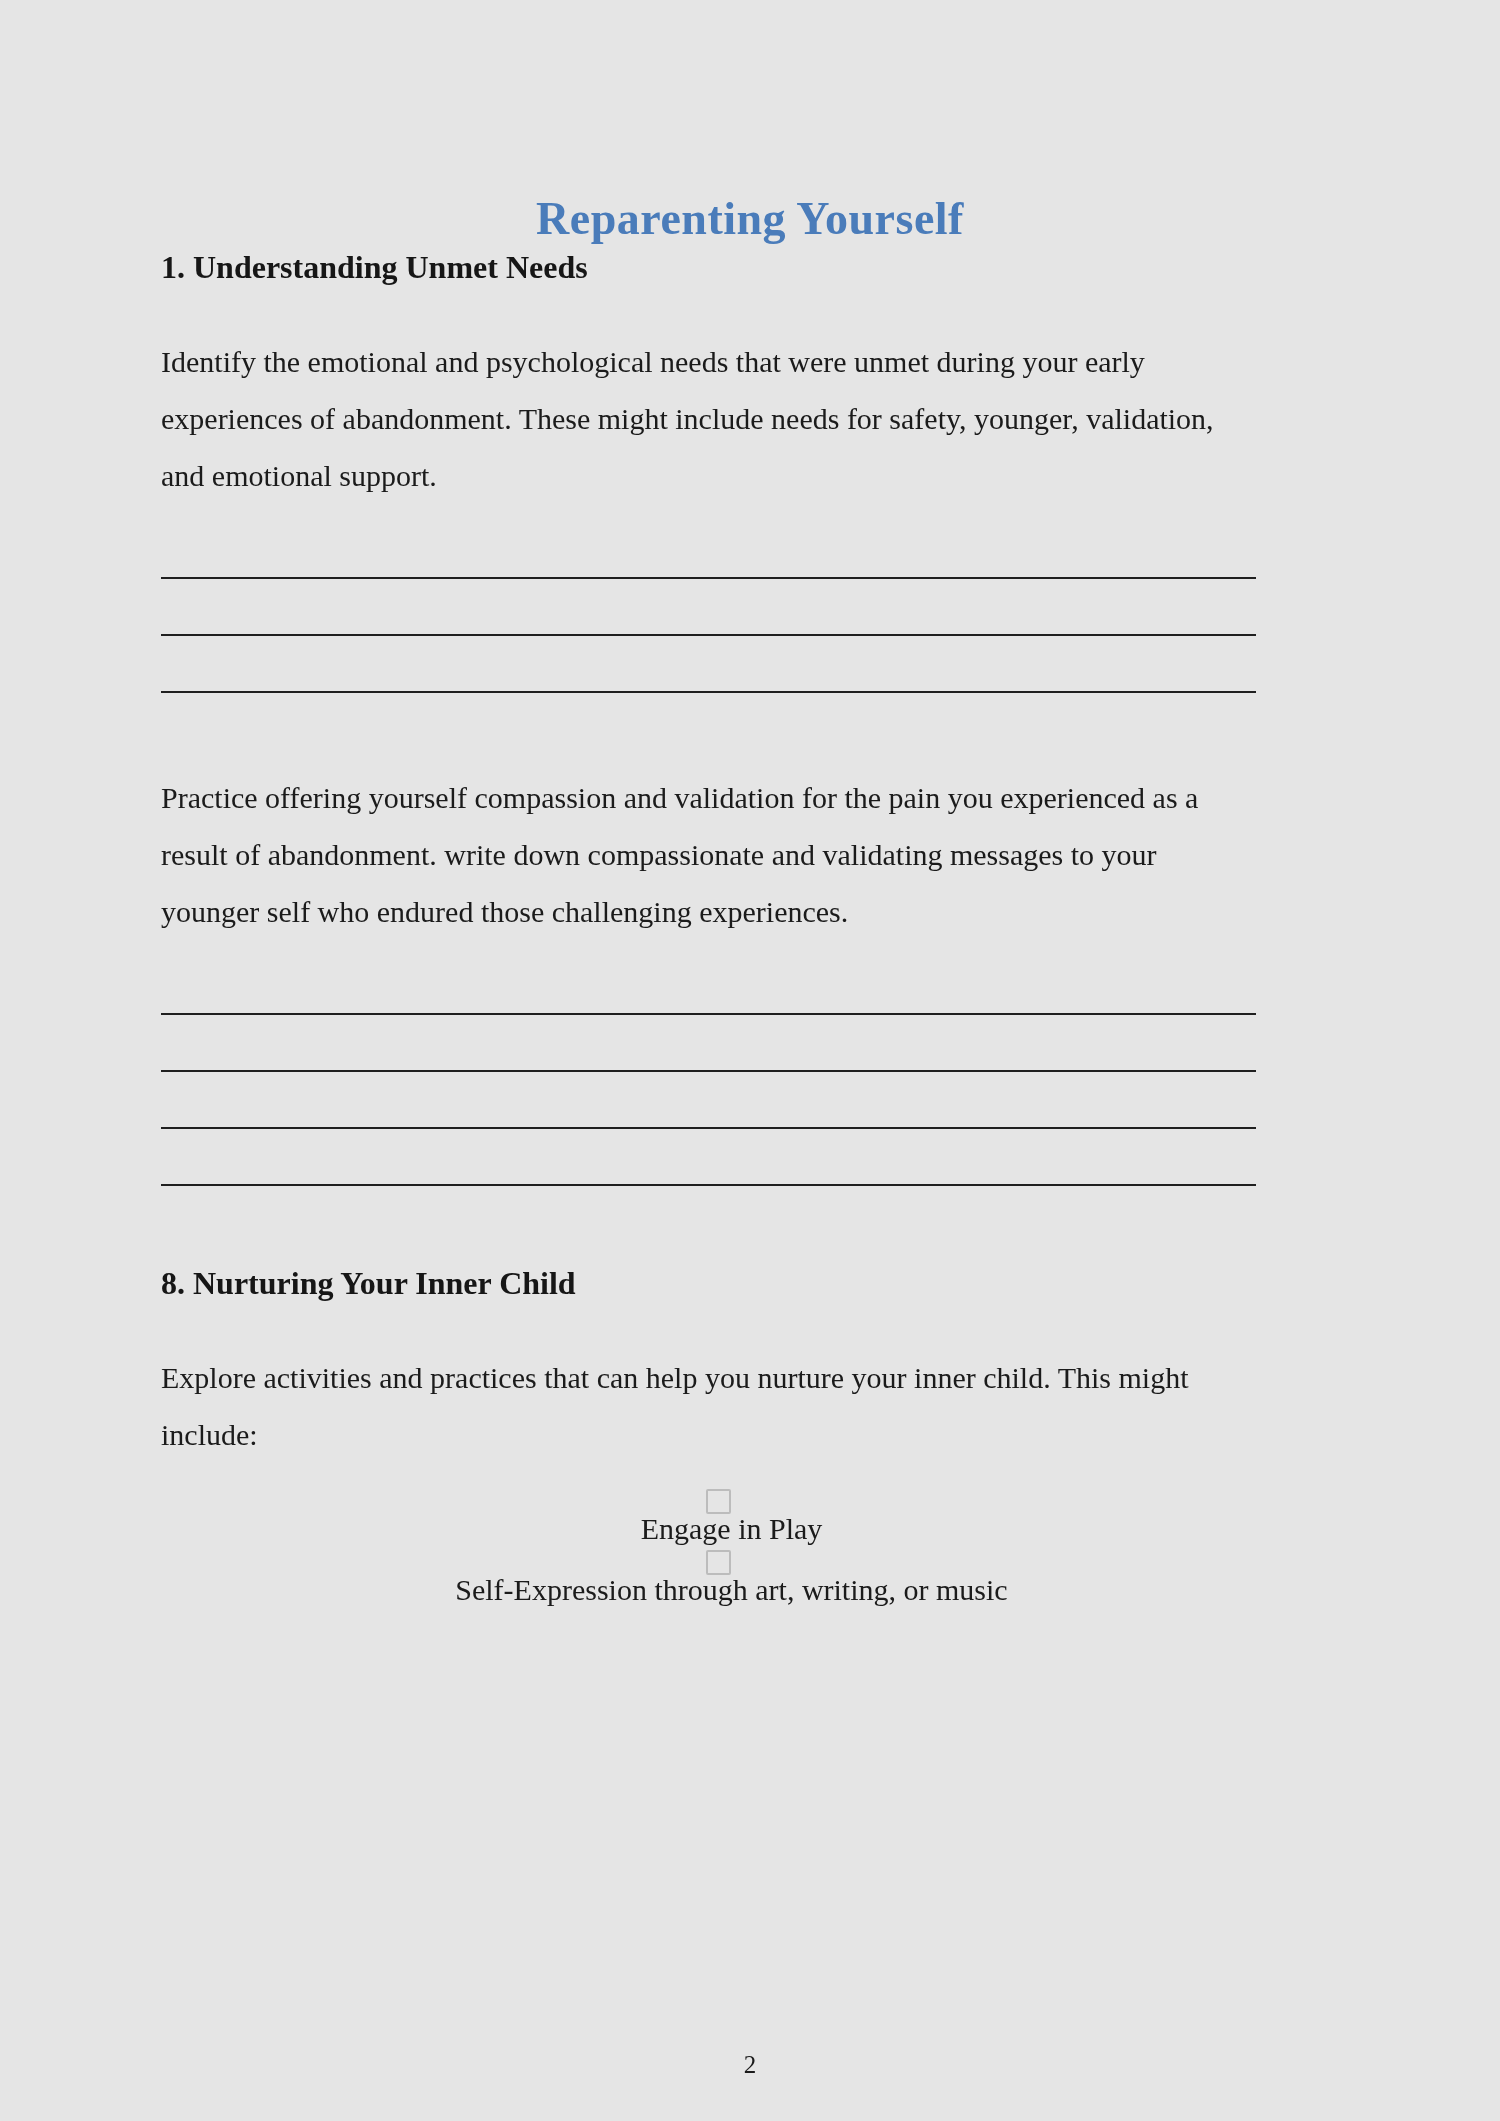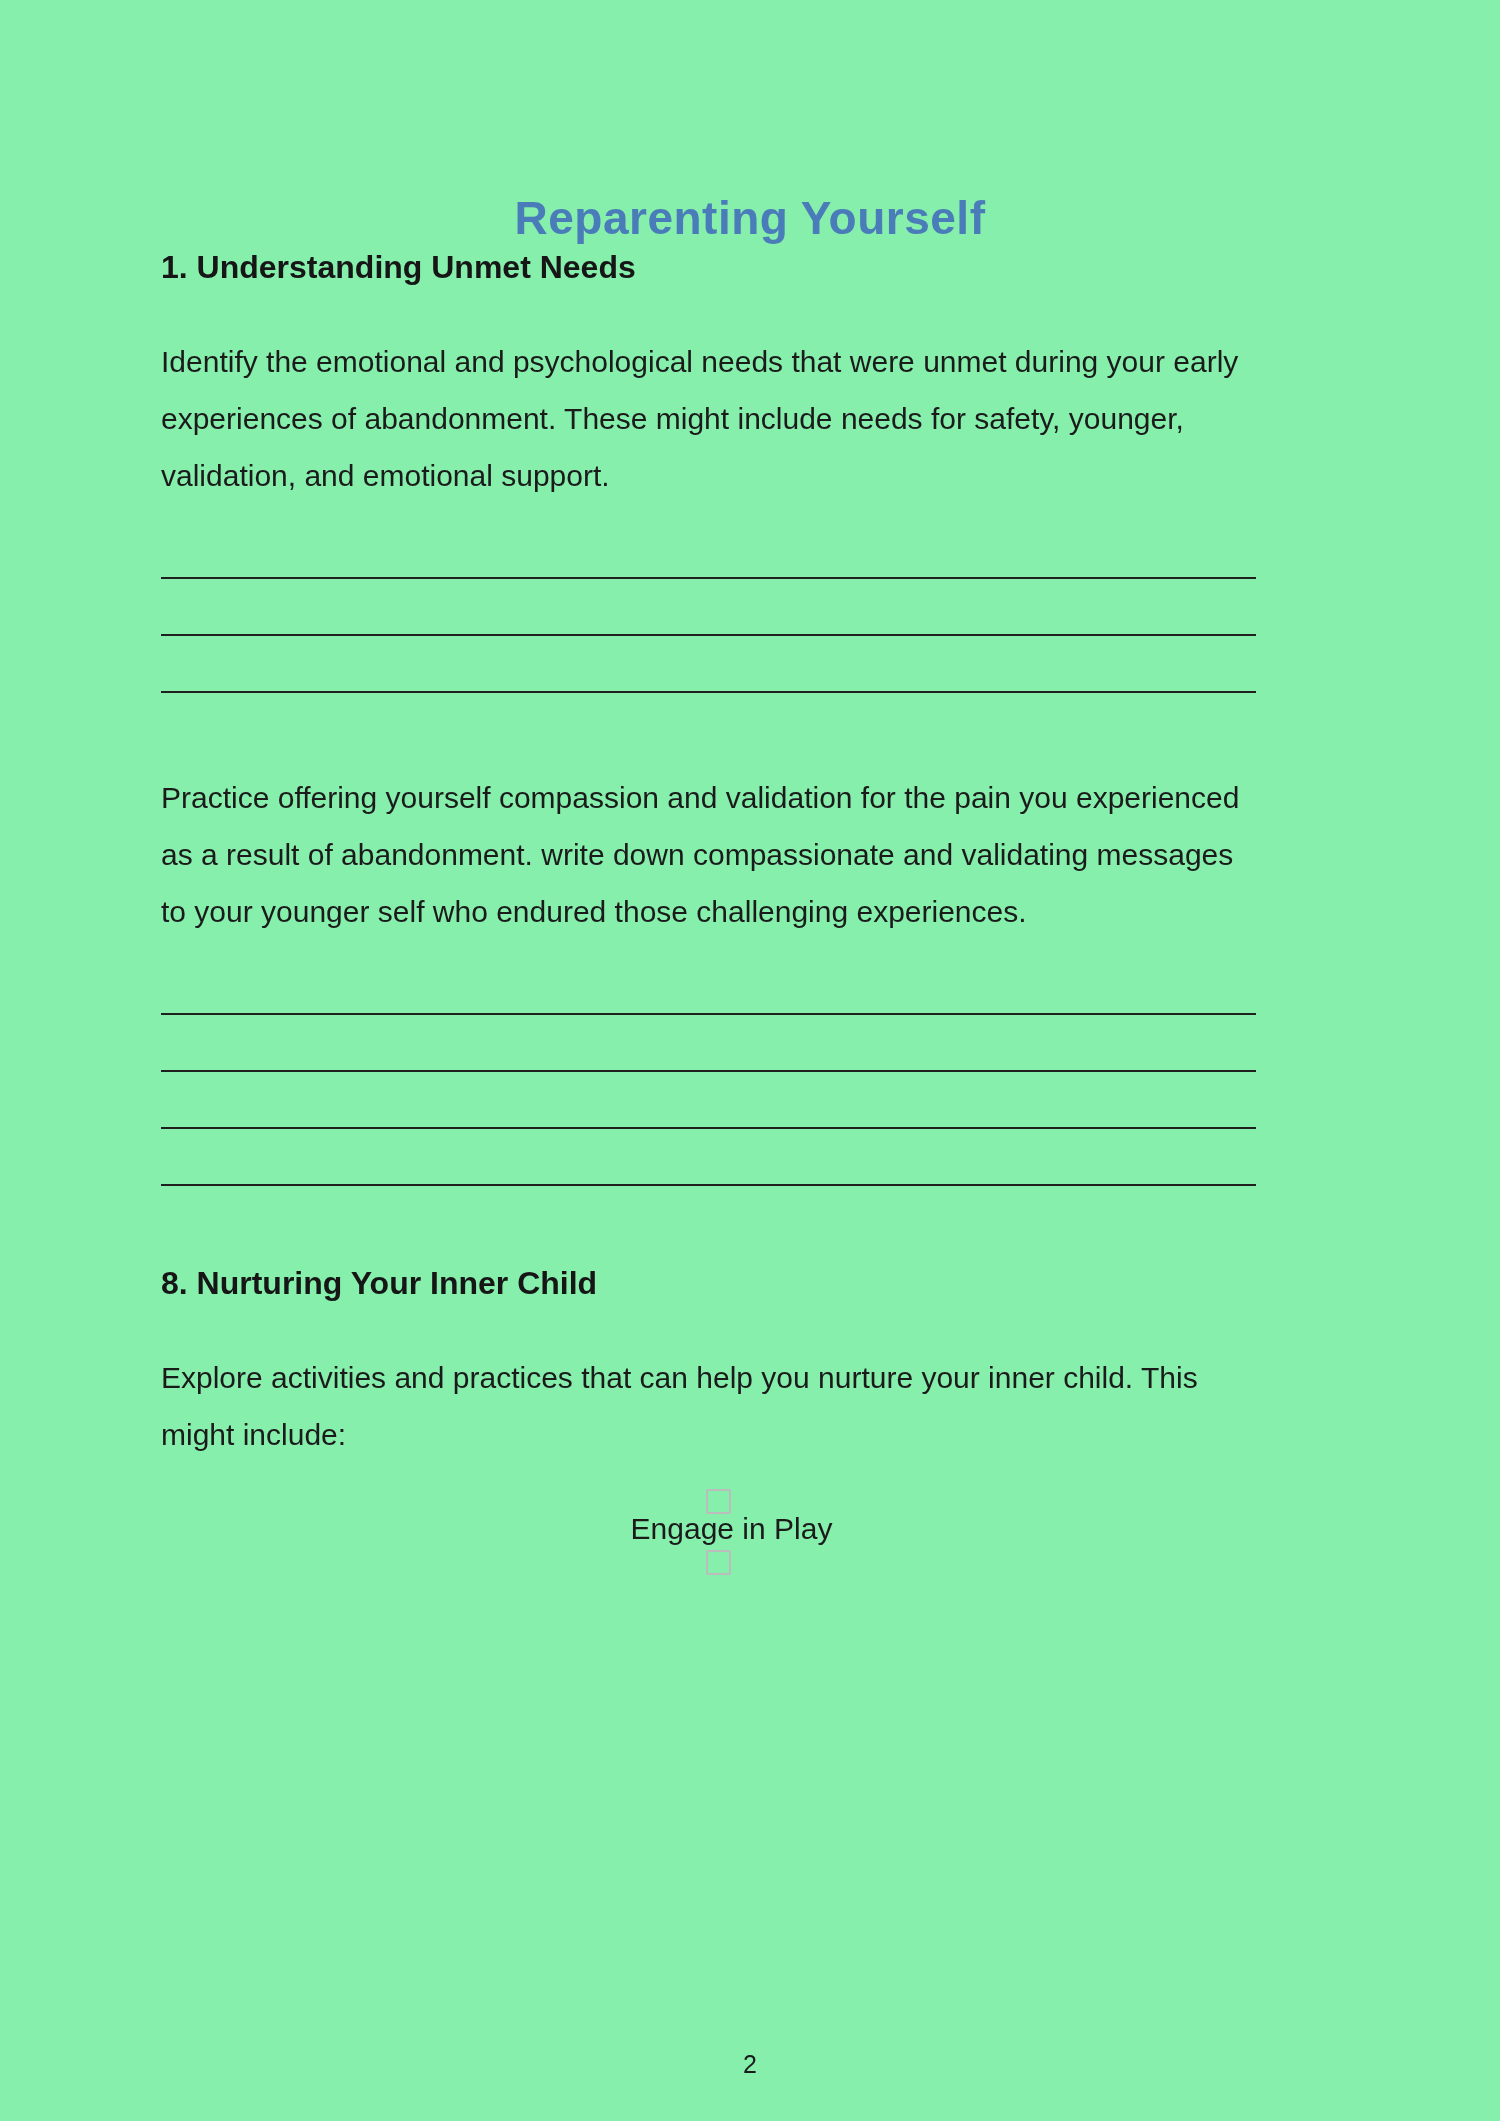--- a/index.html
+++ b/index.html
@@ -5,24 +5,24 @@
   html, body {
     margin: 0;
     padding: 0;
     background: #ffffff;
   }
   .page {
     position: relative;
     width: 1500px;
     height: 2121px;
     margin: 0 auto;
-    background: #86efac;
+    background: #e5e5e5;
     box-sizing: border-box;
     padding-top: 190px;
-    font-family: Liberation Sans, sans-serif;
+    font-family: Liberation Serif, serif;
     color: #1b1b1b;
     overflow: hidden;
   }
   .doc-title {
     margin: 0;
     text-align: center;
     font-size: 46px;
     line-height: 57px;
     font-weight: bold;
     letter-spacing: 0.5px;
@@ -120,20 +120,21 @@
     <section class="section-3">
       <h2 class="section-heading">8. Nurturing Your Inner Child</h2>
       <p class="section-body">Explore activities and practices that can help you nurture your inner child. This might include:</p>
       <ul class="checklist">
           <li class="checklist-item">
             <span class="checkbox"></span>
             <span class="checklist-label">Engage in Play</span>
           </li>
           <li class="checklist-item">
             <span class="checkbox"></span>
+            <span class="checklist-label">Self-Expression through art, writing, or music</span>
           </li>
         </ul>
     </section>
 
   </div>
 
   <div class="page-number">2</div>
 
 </div>
 

